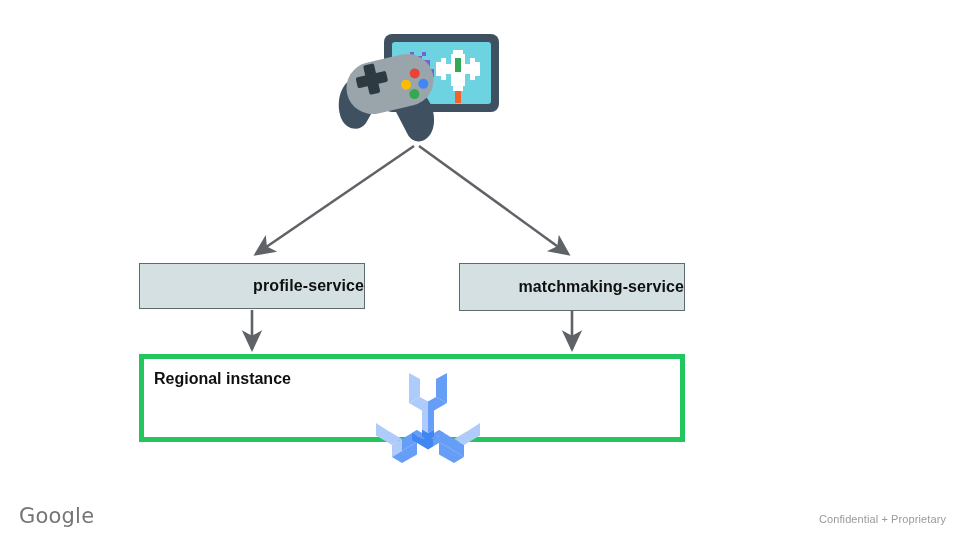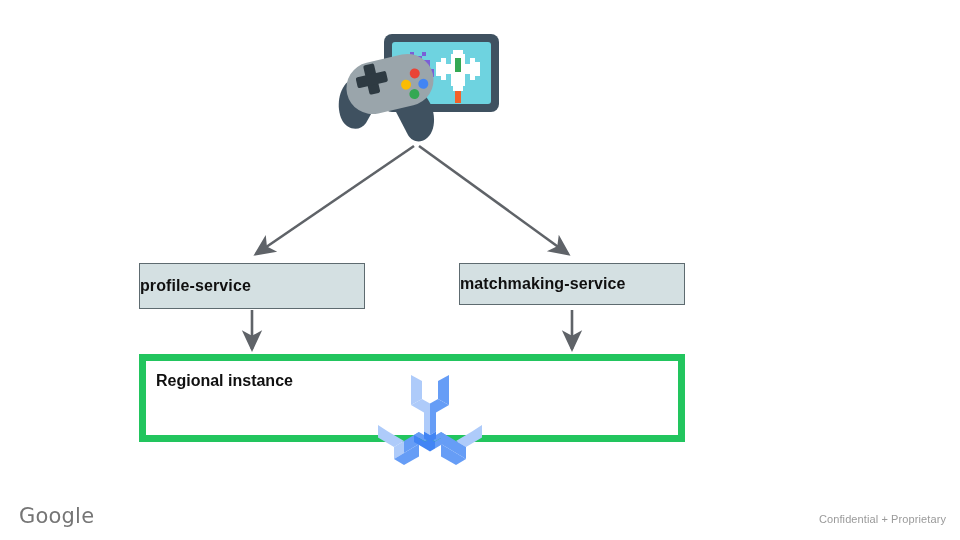--- a/index.html
+++ b/index.html
@@ -42,52 +42,52 @@
   .client-icon svg { display: block; }
 
   
   .svc-box {
     position: absolute;
     box-sizing: border-box;
     background: #d4e0e2;
     border: 1px solid #5e6b70;
     display: flex;
     align-items: center;
-    justify-content: flex-start;
+    justify-content: flex-end;
   }
   .svc-box .svc-label {
     font-size: 16px;
     font-weight: bold;
     color: #101010;
     letter-spacing: 0.1px;
     white-space: nowrap;
   }
   #box-profile {
     left: 139px;
     top: 263px;
     width: 226px;
     height: 46px;
   }
   #box-matchmaking {
     left: 459px;
     top: 263px;
     width: 226px;
-    height: 42px;
+    height: 48px;
   }
 
   
   #regional-instance {
     position: absolute;
     box-sizing: border-box;
     left: 139px;
     top: 354px;
     width: 546px;
     height: 88px;
     background: #ffffff;
-    border: 7px solid #22c55e;
+    border: 5px solid #22c55e;
   }
   #regional-instance .region-title {
     position: absolute;
     left: 10px;
     top: 11px;
     font-size: 16px;
     font-weight: bold;
     color: #101010;
     white-space: nowrap;
   }

